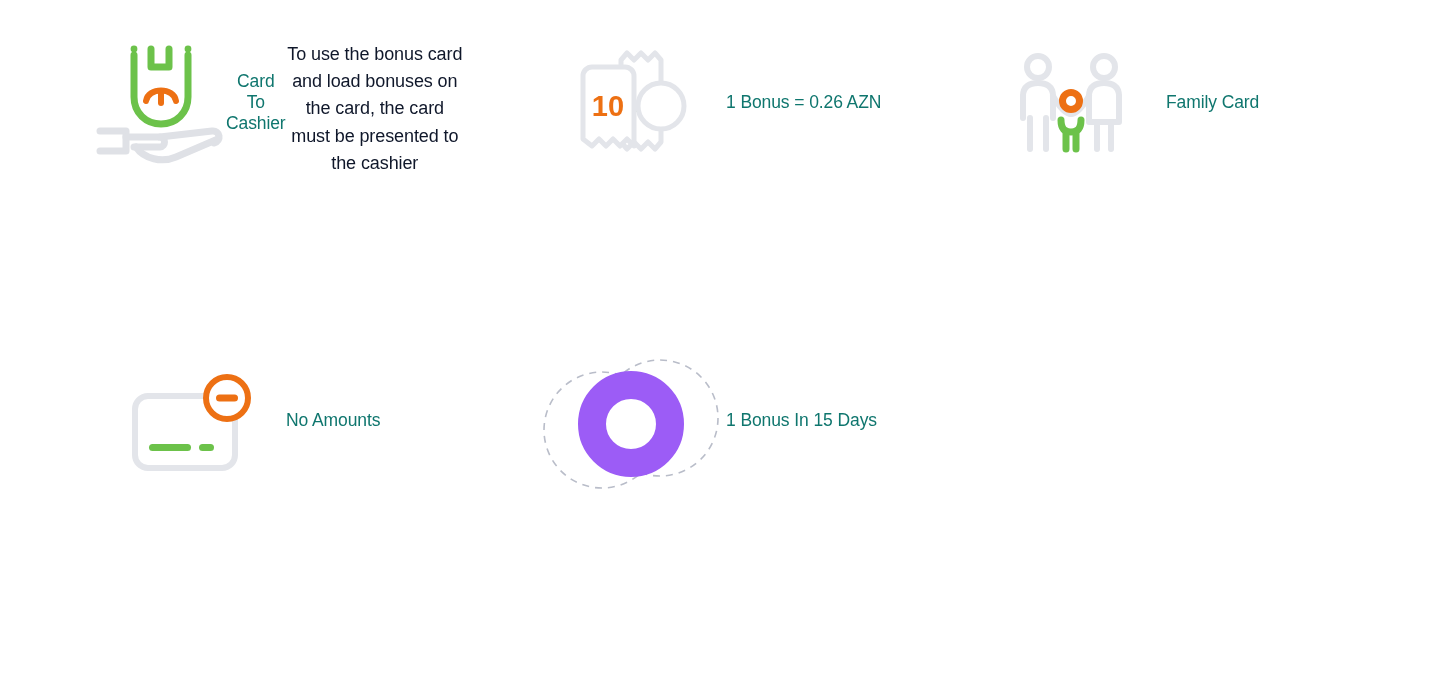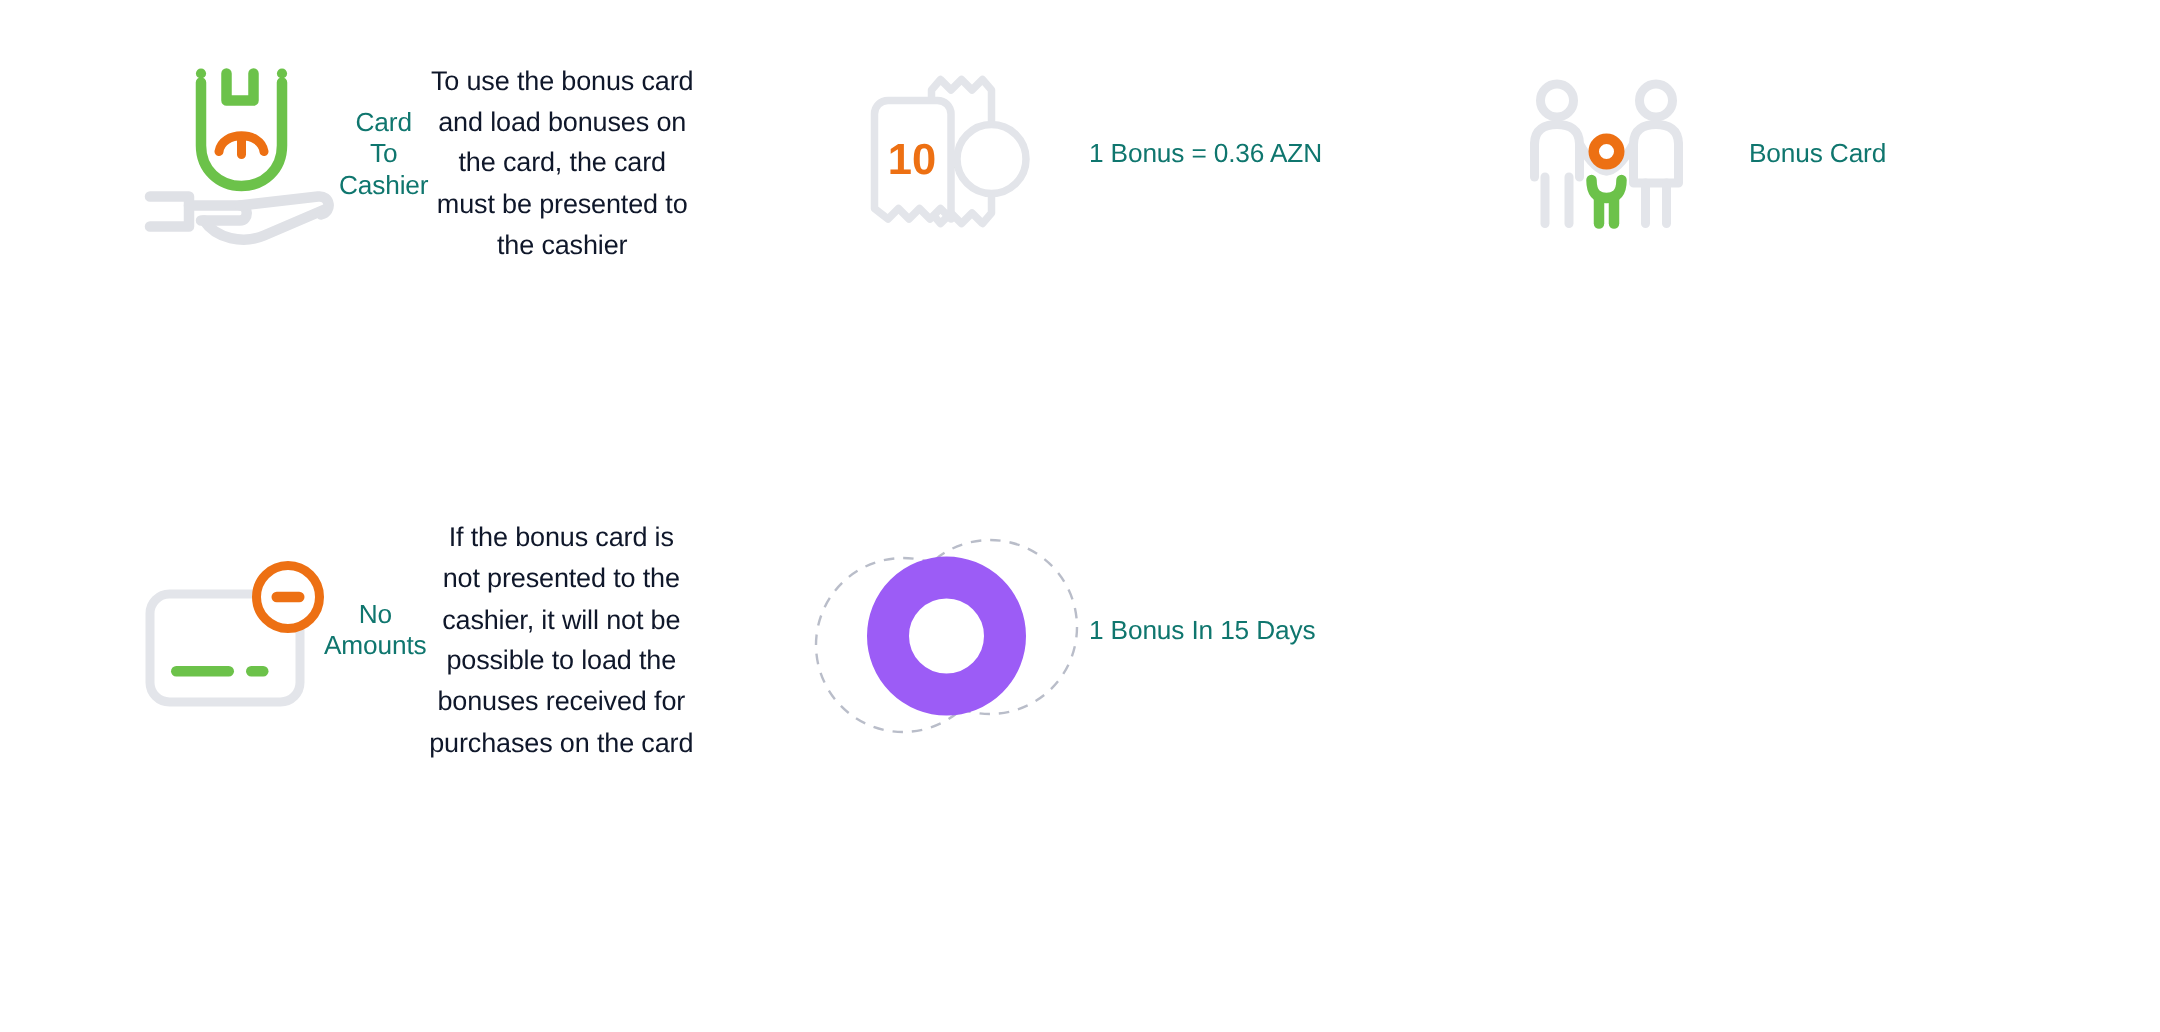--- a/index.html
+++ b/index.html
@@ -97,21 +97,21 @@
 
         <path d="M46 10 L52 3 L59 10 L66 3 L73 10 L80 3 L86 10 L86 92 L80 99 L73 92 L66 99 L59 92 L52 99 L46 92 Z" fill="#ffffff" stroke="#E3E5EA" stroke-width="5" stroke-linejoin="round"></path>
         <text x="66" y="62" font-family="'Liberation Sans', sans-serif" font-size="17" font-weight="bold" fill="#6CC24A" text-anchor="middle">0.20</text>
 
         <circle cx="86" cy="56" r="23" fill="#ffffff" stroke="#E3E5EA" stroke-width="5"></circle>
 
         <path d="M8 26 C8 21 12 17 17 17 L50 17 C55 17 59 21 59 26 L59 96 L52 89 L45 96 L38 89 L31 96 L24 89 L17 96 L8 89 Z" fill="#ffffff" stroke="#E3E5EA" stroke-width="5" stroke-linejoin="round"></path>
         <text x="33" y="66" font-family="'Liberation Sans', sans-serif" font-size="29" font-weight="bold" fill="#ED7013" text-anchor="middle">10</text>
       </svg>
     </div>
-    <h3 class="feature-title">1 Bonus = 0.36 AZN</h3>
+    <h3 class="feature-title">1 Bonus = 0.26 AZN</h3>
   </div>
 
   <div class="feature-card">
     <div class="feature-icon">
       <svg width="108" height="108" viewBox="0 0 108 108" xmlns="http://www.w3.org/2000/svg">
 
         <circle cx="21" cy="15" r="11" fill="none" stroke="#E3E5EA" stroke-width="6"></circle>
         <path d="M6 44 C6 34 13 31 21 31 C29 31 36 34 36 44 L36 66" fill="none" stroke="#E3E5EA" stroke-width="6" stroke-linecap="round" stroke-linejoin="round"></path>
         <path d="M6 44 L6 66" fill="none" stroke="#E3E5EA" stroke-width="6" stroke-linecap="round"></path>
         <path d="M13 66 L13 97" fill="none" stroke="#E3E5EA" stroke-width="6" stroke-linecap="round"></path>
@@ -125,38 +125,37 @@
 
         <path d="M36 44 C44 58 50 62 54 62" fill="none" stroke="#E3E5EA" stroke-width="6" stroke-linecap="round"></path>
         <path d="M72 44 C64 58 58 62 54 62" fill="none" stroke="#E3E5EA" stroke-width="6" stroke-linecap="round"></path>
 
         <circle cx="54" cy="49" r="8.5" fill="none" stroke="#ED7013" stroke-width="7"></circle>
         <path d="M44 68 C44 78 49 80 54 80 C59 80 64 78 64 68" fill="none" stroke="#6CC24A" stroke-width="7" stroke-linecap="round" stroke-linejoin="round"></path>
         <path d="M49 79 L49 97" fill="none" stroke="#6CC24A" stroke-width="7" stroke-linecap="round"></path>
         <path d="M59 79 L59 97" fill="none" stroke="#6CC24A" stroke-width="7" stroke-linecap="round"></path>
       </svg>
     </div>
-    <h3 class="feature-title">Bonus Card</h3>
+    <h3 class="feature-title">Family Card</h3>
   </div>
 
   <div class="feature-card row-2">
     <div class="feature-icon">
       <svg width="120" height="100" viewBox="0 0 120 100" xmlns="http://www.w3.org/2000/svg">
 
         <rect x="4" y="20" width="100" height="72" rx="13" ry="13" fill="#ffffff" stroke="#E3E5EA" stroke-width="6"></rect>
 
         <rect x="18" y="68" width="42" height="7" rx="3.5" fill="#6CC24A"></rect>
         <rect x="68" y="68" width="15" height="7" rx="3.5" fill="#6CC24A"></rect>
 
         <circle cx="96" cy="22" r="21" fill="#ffffff" stroke="#ED7013" stroke-width="6"></circle>
         <rect x="85" y="18.5" width="22" height="7" rx="3.5" fill="#ED7013"></rect>
       </svg>
     </div>
     <h3 class="feature-title">No Amounts</h3>
-    <p class="feature-desc">If the bonus card is not presented to the cashier, it will not be possible to load the bonuses received for purchases on the card</p>
   </div>
 
   <div class="feature-card row-2">
     <div class="feature-icon">
       <svg width="182" height="152" viewBox="0 0 182 152" xmlns="http://www.w3.org/2000/svg">
 
         <circle cx="62" cy="80" r="58" fill="none" stroke="#B9BDC9" stroke-width="1.6" stroke-dasharray="7 6"></circle>
         <circle cx="120" cy="68" r="58" fill="none" stroke="#B9BDC9" stroke-width="1.6" stroke-dasharray="7 6"></circle>
         <circle cx="91" cy="76" r="44" fill="none" stroke="#B9BDC9" stroke-width="1.6" stroke-dasharray="7 6"></circle>
 

